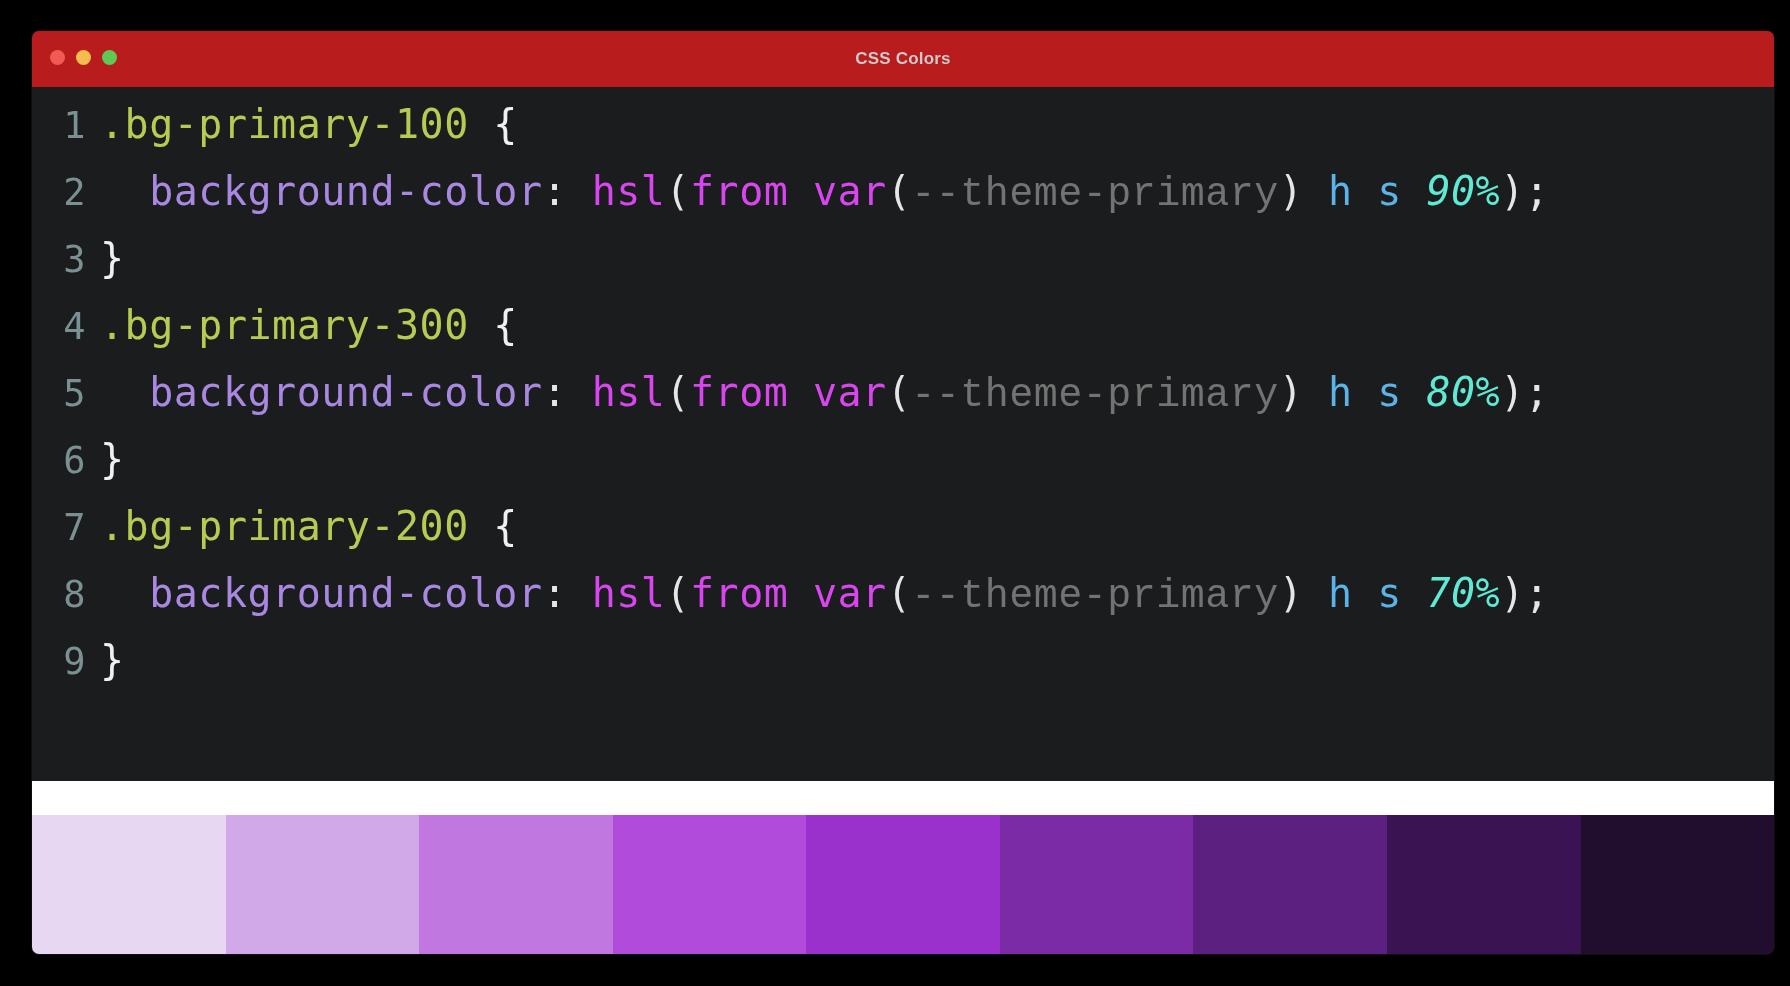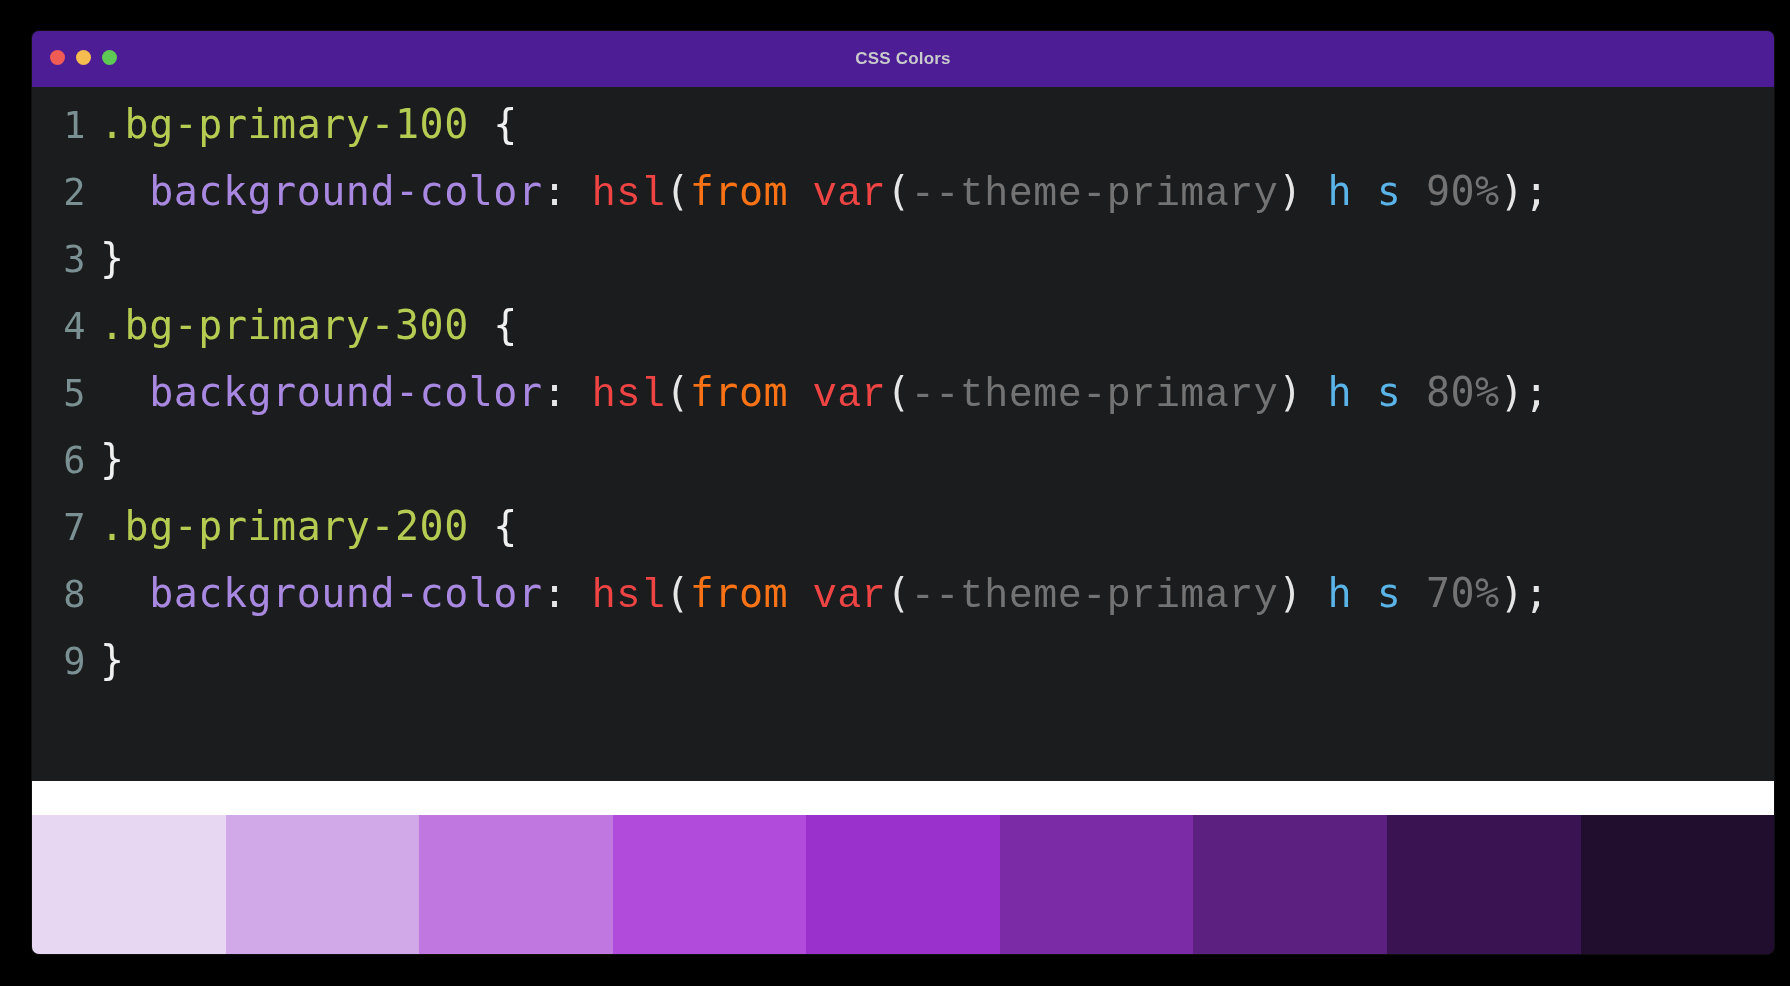--- a/index.html
+++ b/index.html
@@ -33,21 +33,21 @@
     box-shadow: 0 0 0 1px rgba(255,255,255,0.06);
     display: flex;
     flex-direction: column;
   }
 
   
   .titlebar {
     position: relative;
     height: 56px;
     flex: 0 0 56px;
-    background: #4c1d95;
+    background: #b91c1c;
     display: flex;
     align-items: center;
   }
 
   .traffic-lights {
     position: absolute;
     left: 18px;
     top: 19px;
     display: flex;
     gap: 11px;
@@ -111,25 +111,25 @@
   .code-text {
     padding-left: 14px;
     flex: 1 1 auto;
     overflow: hidden;
   }
 
   
   .tok-selector { color: #b5cc52; }
   .tok-prop     { color: #a888e0; text-align: center; }
   .tok-punct    { color: #e6e6e6; }
-  .tok-fn       { color: #ef4444; font-family: Liberation Mono, monospace; }
-  .tok-kw       { color: #f97316; }
+  .tok-fn       { color: #d946ef; }
+  .tok-kw       { color: #d946ef; }
   .tok-var      { color: #737373; font-family: Liberation Mono, monospace; }
   .tok-chan     { color: #5ab4e8; }
-  .tok-num      { color: #737373; }
+  .tok-num      { color: #5eead4; font-style: italic; }
   .tok-brace    { color: #f0f0f0; }
 
   
   .separator {
     flex: 0 0 34px;
     background: #ffffff;
   }
 
   
   .swatches {

